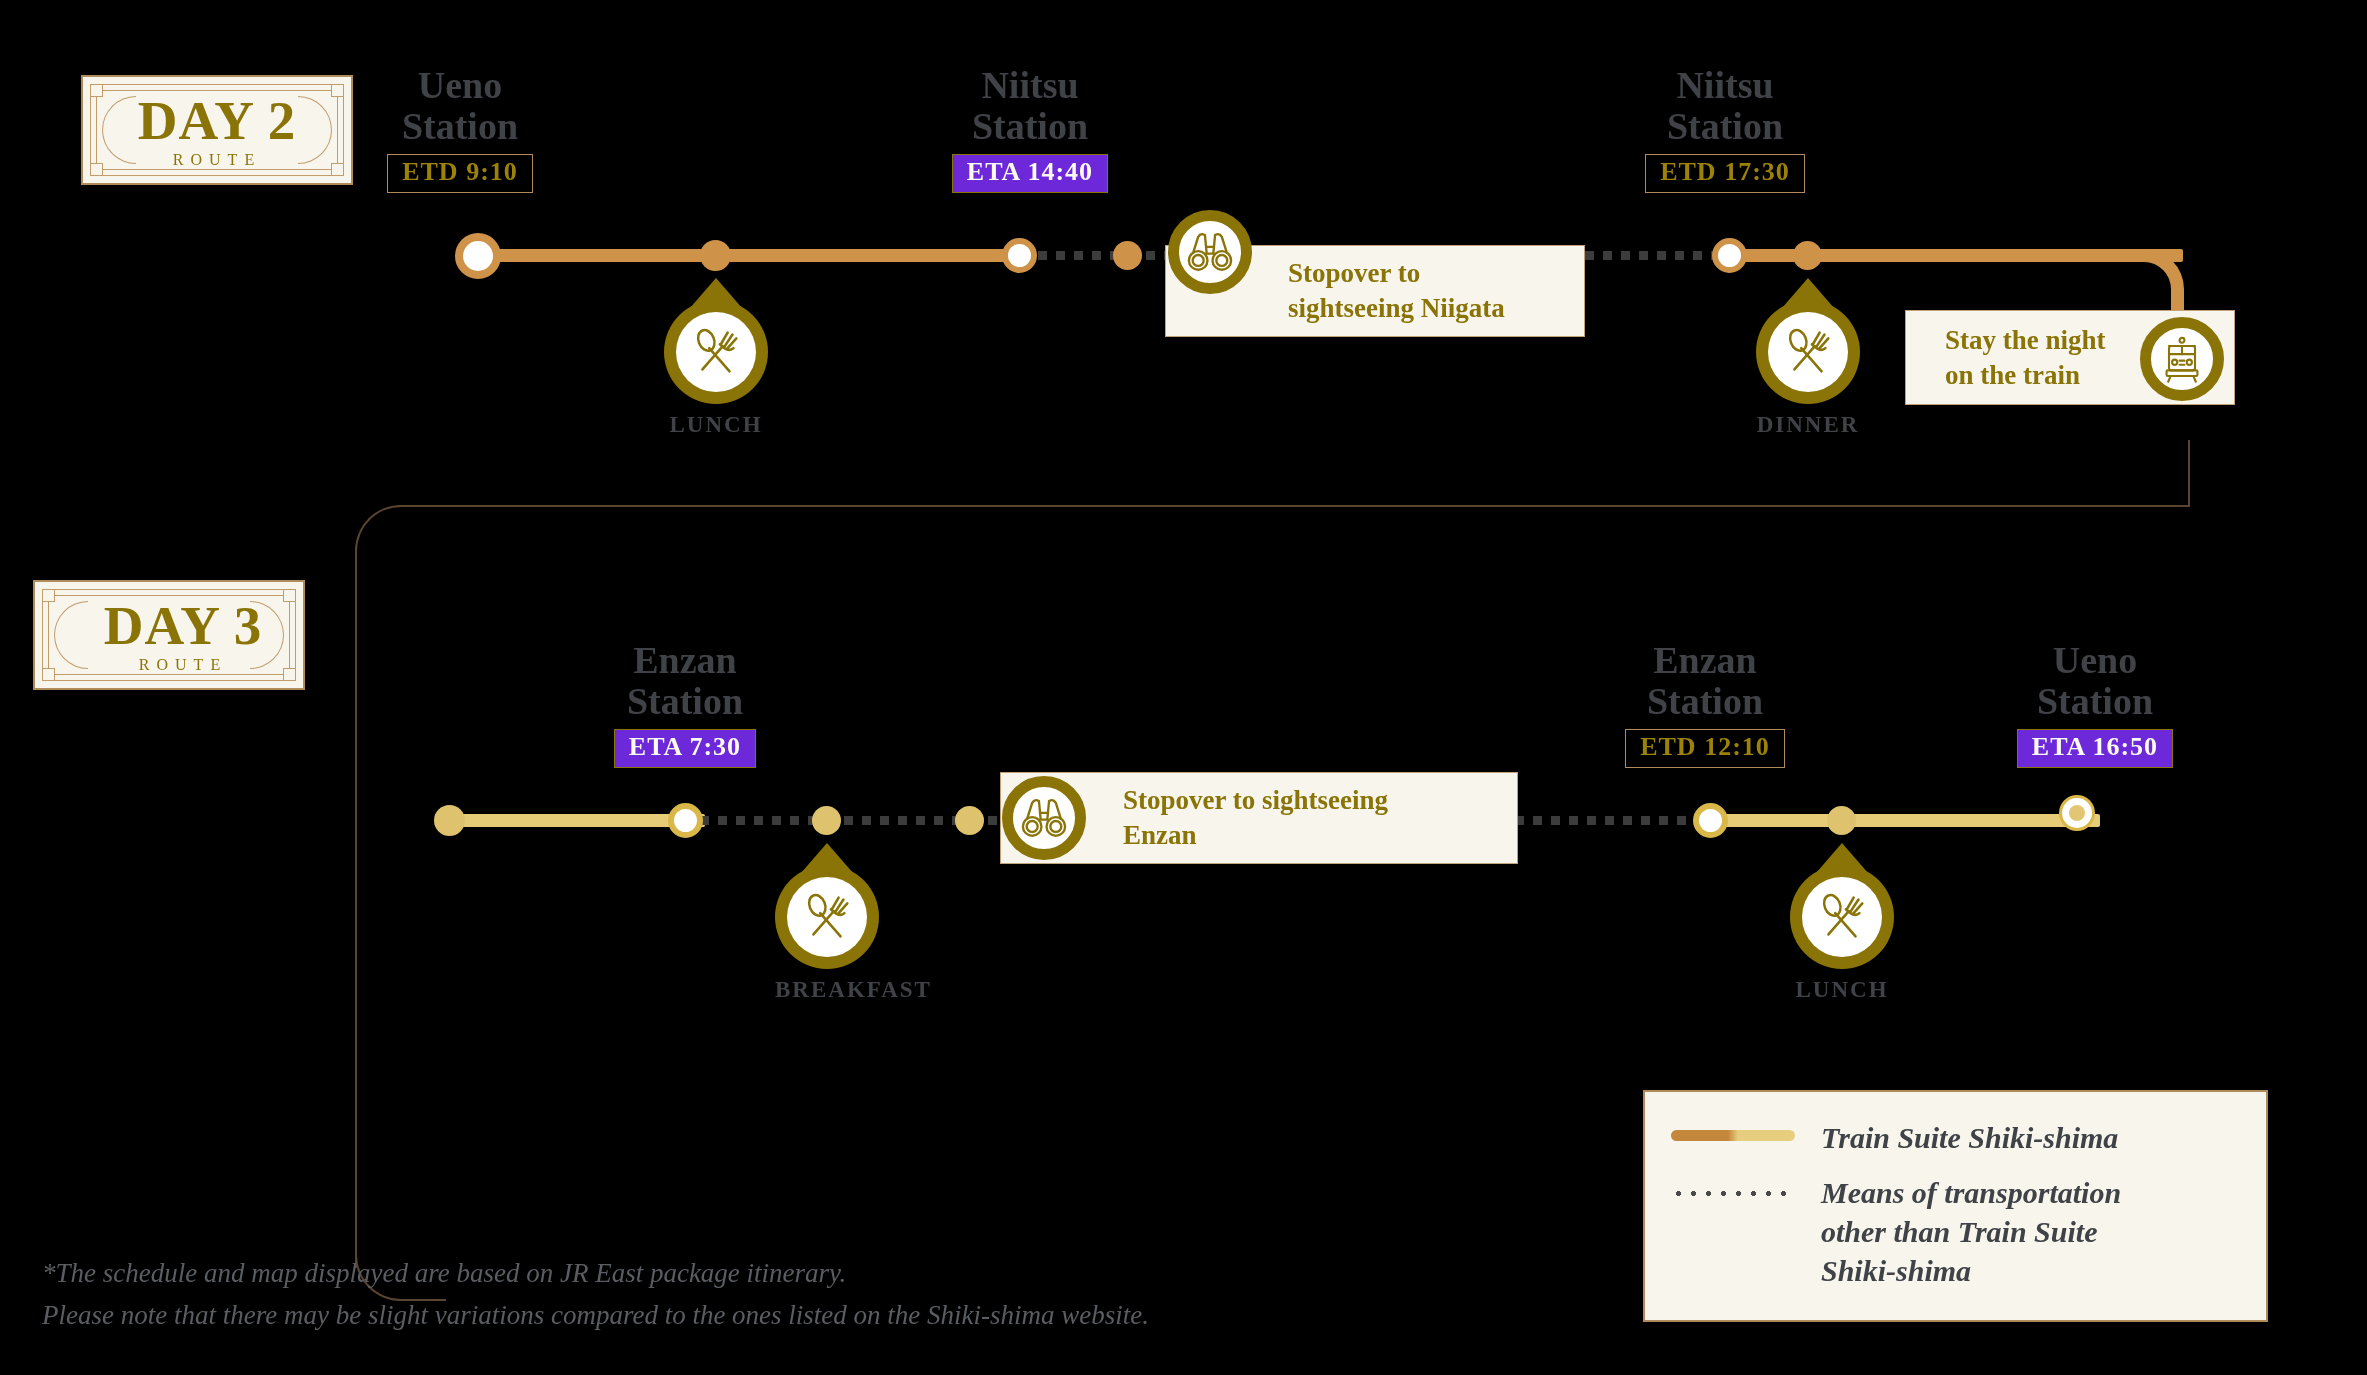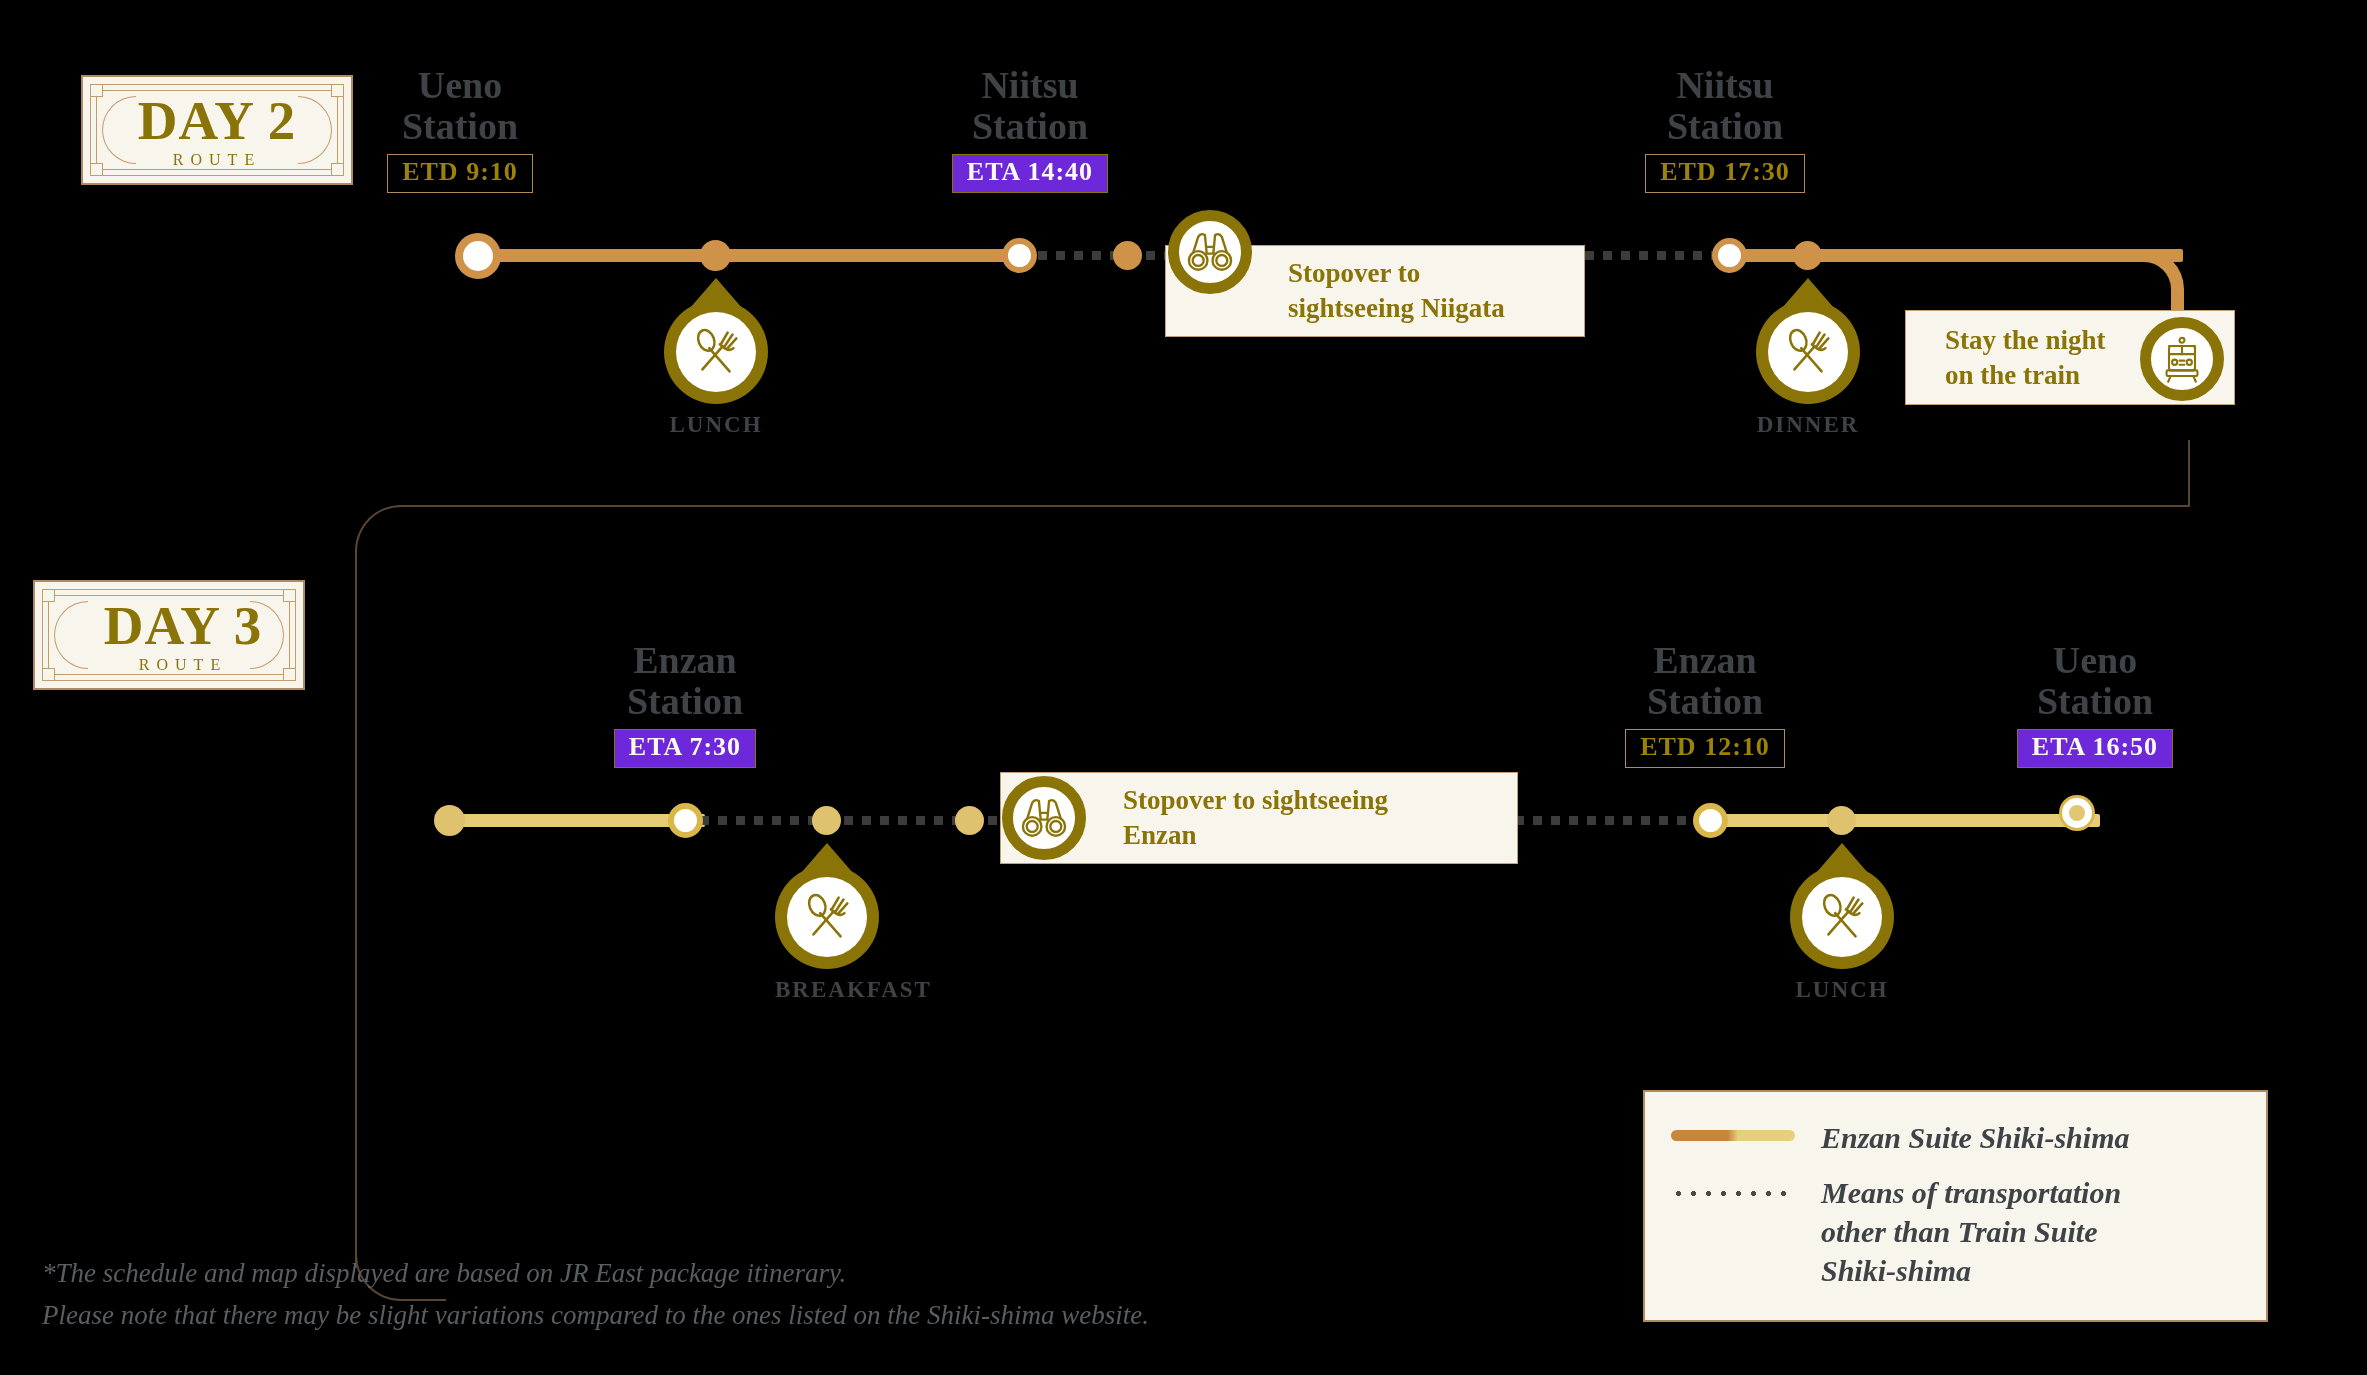--- a/index.html
+++ b/index.html
@@ -397,21 +397,21 @@
       <path d="M12 33 L18 14 Q21 9 26 12 L28 33"></path>
       <path d="M52 33 L46 14 Q43 9 38 12 L36 33"></path>
       <path d="M28 26 H36"></path>
         <path d="M28 34 H36"></path>
     </svg>
   </div>
 
   <div class="legend" style="left:1643px; top:1090px; width:625px;">
     <div class="legend-row">
       <div class="swatch-line"></div>
-      <div class="legend-text">Enzan Suite Shiki-shima</div>
+      <div class="legend-text">Train Suite Shiki-shima</div>
     </div>
     <div class="legend-row">
       <div class="swatch-dots"></div>
       <div class="legend-text">Means of transportation
 other than Train Suite
 Shiki-shima</div>
     </div>
   </div>
 
   <div class="footnote" style="left:42px; top:1253px; width:1350px;">*The schedule and map displayed are based on JR East package itinerary.

